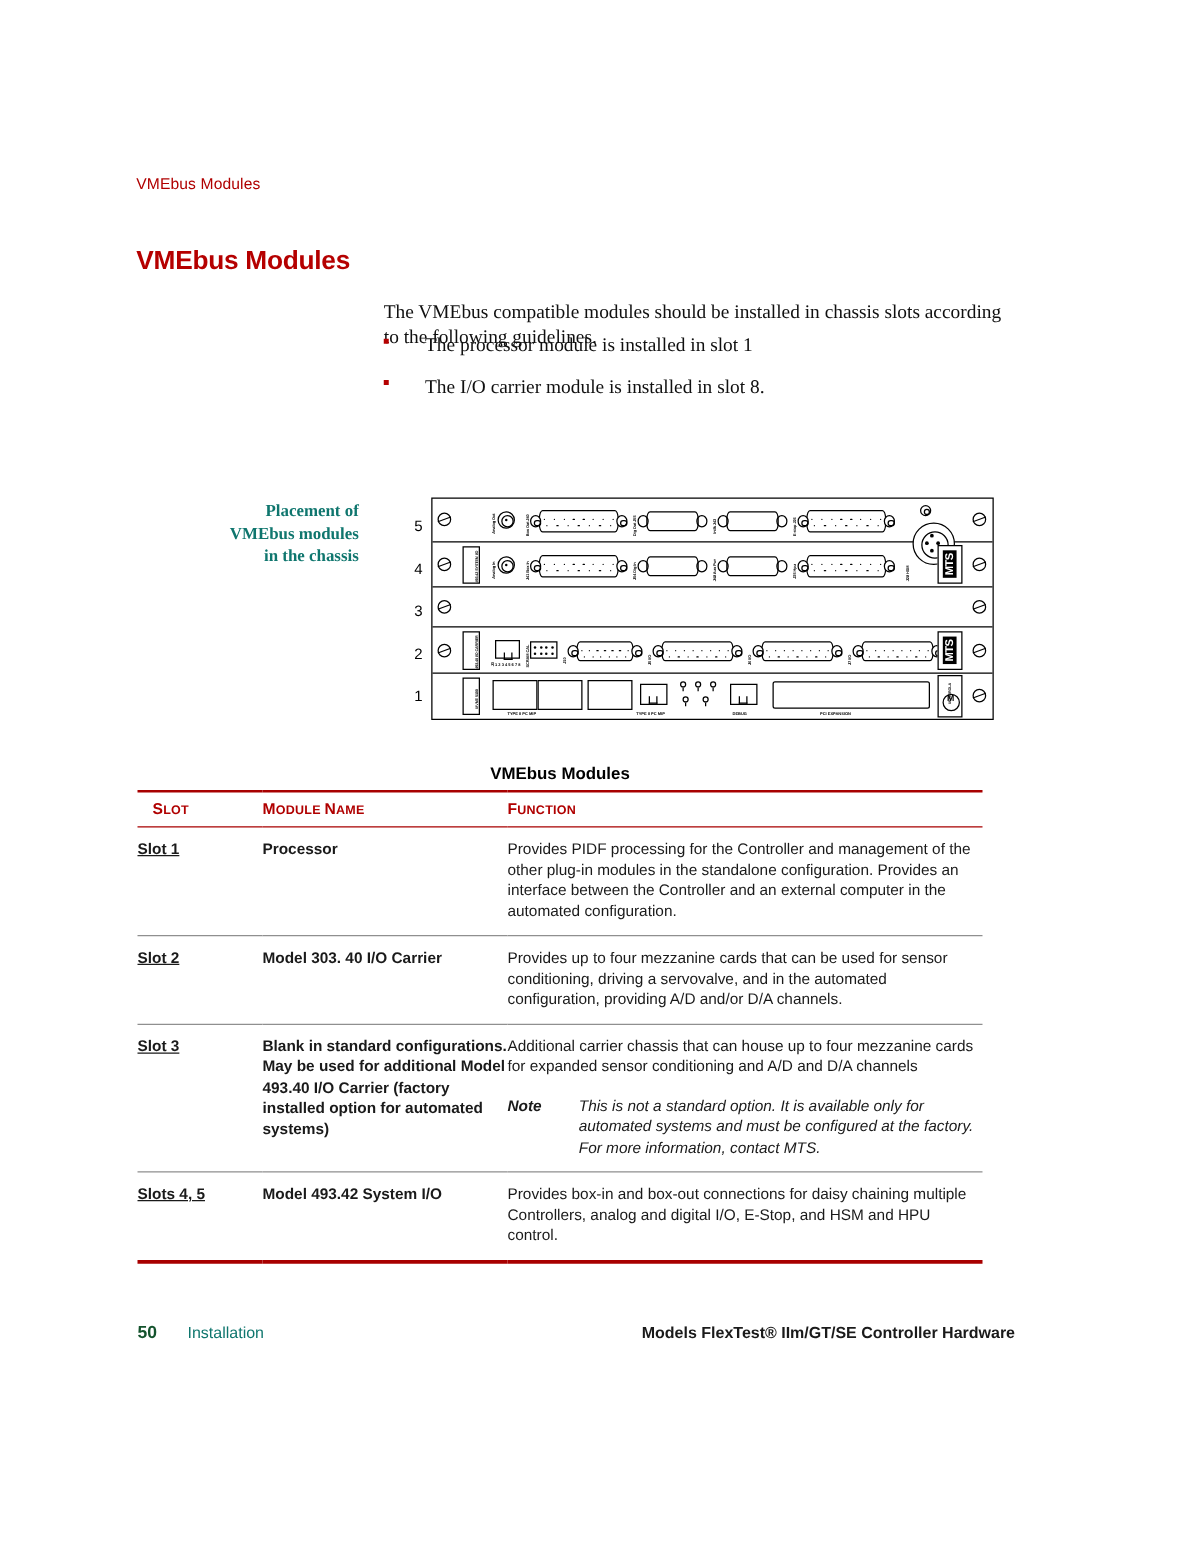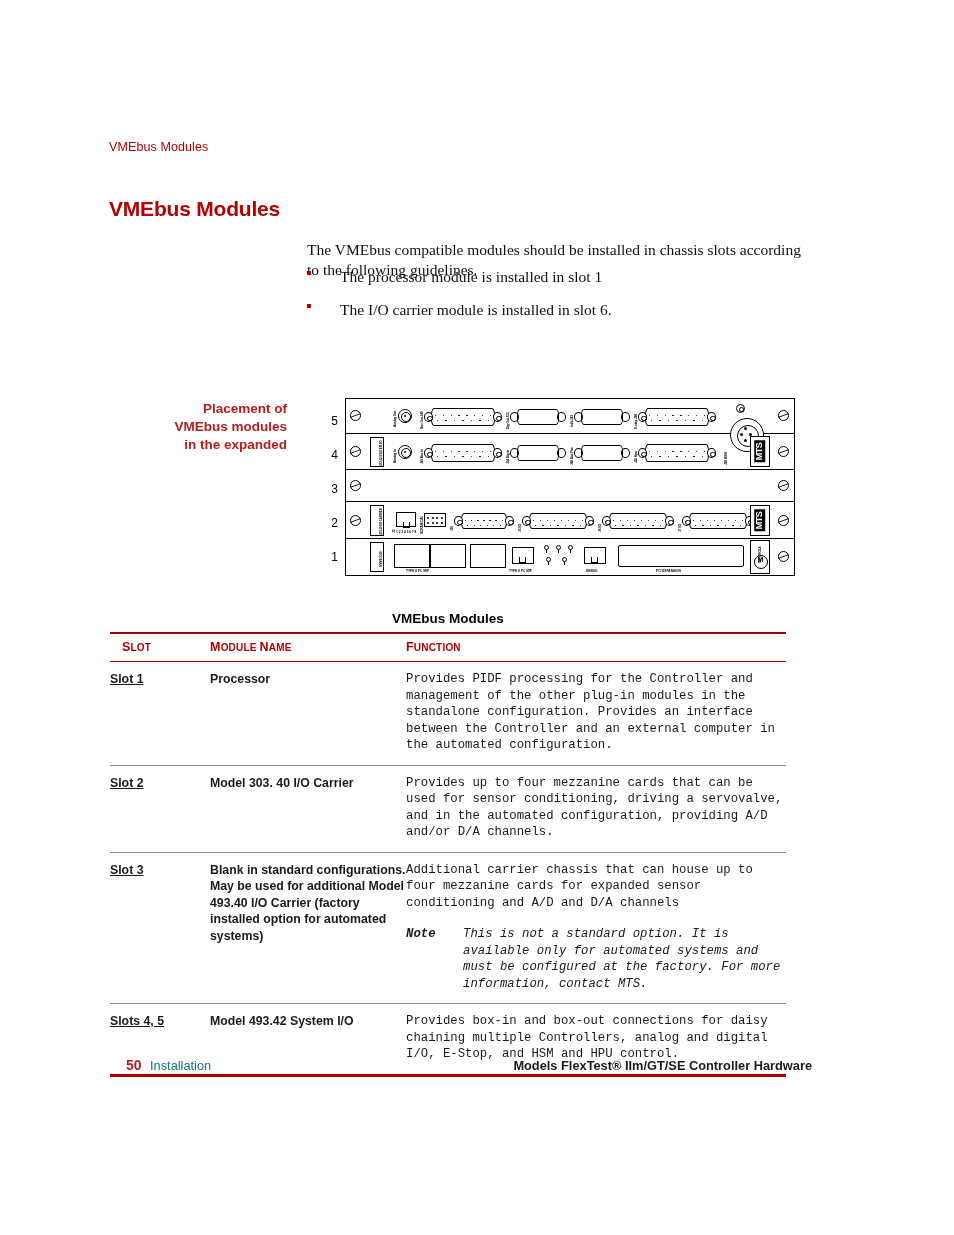--- a/index.html
+++ b/index.html
@@ -78,25 +78,25 @@
     top: 0px;
   }
 
   
   .figure-caption {
     position: absolute;
     left: 115px;
     top: 400px;
     width: 172px;
     text-align: right;
-    font-family: Liberation Sans, sans-serif;
+    font-family: Liberation Serif, serif;
     font-size: 13.5px;
     font-weight: bold;
     line-height: 18px;
-    color: #b91c1c;
+    color: #0f766e;
   }
 
   
   .figure {
     position: absolute;
     left: 316px;
     top: 398px;
     width: 480px;
     height: 180px;
   }
@@ -484,46 +484,46 @@
   td.c-slot {
     font-weight: bold;
     padding-left: 12px;
     white-space: nowrap;
     text-decoration: underline;
   }
   td.c-module {
     font-weight: bold;
     padding-right: 14px;
   }
-  td.c-function { padding-right: 4px; font-family: Liberation Mono, monospace; }
+  td.c-function { padding-right: 4px; }
   .mod-block { margin: 0; }
   .mod-block + .mod-block { }
   .note {
     margin-top: 15px;
     position: relative;
     padding-left: 57px;
   }
   .note-label {
     position: absolute;
     left: 0;
     top: 0;
     font-weight: bold;
     font-style: italic;
   }
   .note-text { font-style: italic; }
 
   
   .footer-page {
     position: absolute;
-    left: 126px;
+    left: 110px;
     top: 1057px;
     font-family: "Liberation Sans", sans-serif;
     font-size: 14px;
     font-weight: bold;
-    color: #b91c1c;
+    color: #14532d;
   }
   .footer-section {
     position: absolute;
     left: 150px;
     top: 1058px;
     font-family: "Liberation Sans", sans-serif;
     font-size: 12.8px;
     color: #0f766e;
   }
   .footer-title {
@@ -548,28 +548,28 @@
 
   <p class="intro">The VMEbus compatible modules should be installed in chassis slots according to the following guidelines.</p>
 
   <div class="bullets">
     <div class="bullet-row">
       <span class="bullet-mark"></span>
       <span class="bullet-text">The processor module is installed in slot 1</span>
     </div>
     <div class="bullet-row">
       <span class="bullet-mark"></span>
-      <span class="bullet-text">The I/O carrier module is installed in slot 6.</span>
+      <span class="bullet-text">The I/O carrier module is installed in slot 8.</span>
     </div>
   </div>
 
   <div class="figure-caption">
     <div>Placement of</div>
     <div>VMEbus modules</div>
-    <div>in the expanded</div>
+    <div>in the chassis</div>
   </div>
 
   <div class="figure">
 
     <div class="slot-numbers">
       <div class="slot-num" style="top:16px">5</div>
       <div class="slot-num" style="top:50px">4</div>
       <div class="slot-num" style="top:84px">3</div>
       <div class="slot-num" style="top:118px">2</div>
       <div class="slot-num" style="top:152px">1</div>

